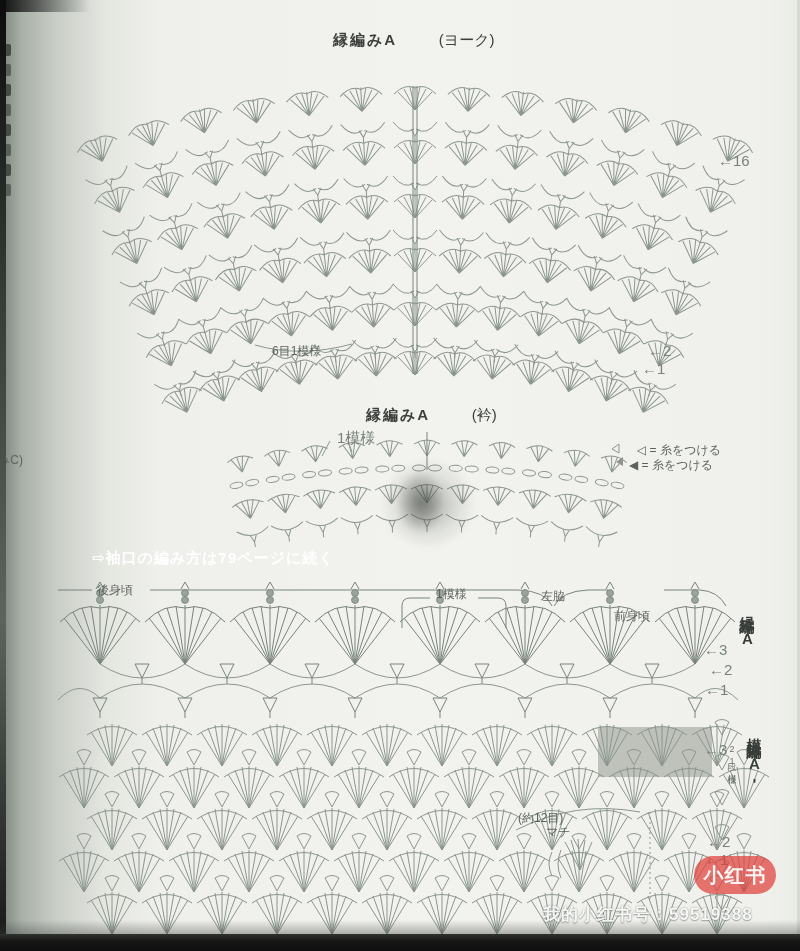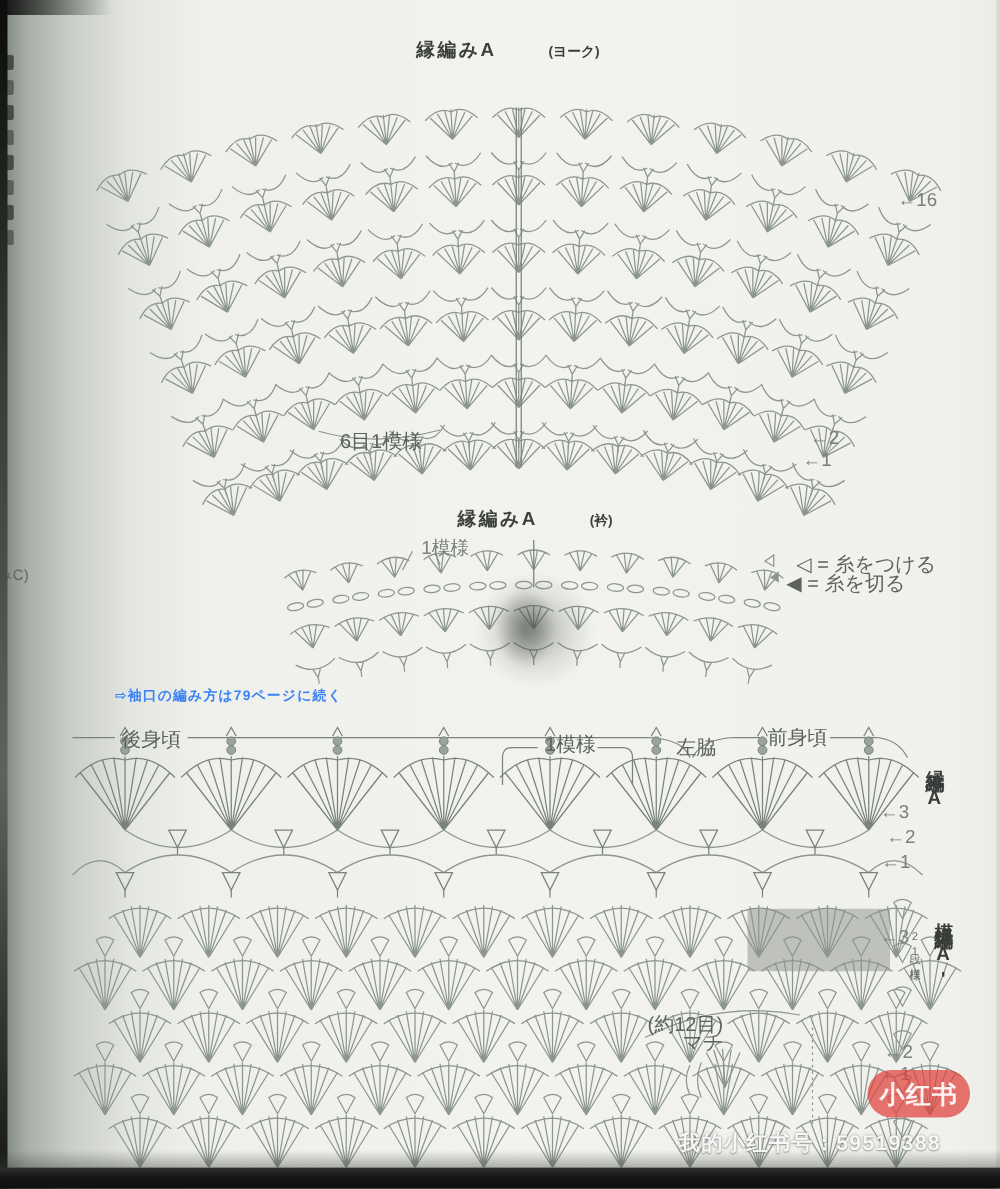--- a/index.html
+++ b/index.html
@@ -16,24 +16,24 @@
     background:linear-gradient(90deg,rgba(5,6,5,.9),rgba(5,6,5,0));}
   .leftedge{position:absolute;left:0;top:0;width:6px;height:100%;
     background:linear-gradient(180deg,#0b0c0b,#343a34 30%,#5d645d 65%,#161716);}
   .bottomband{position:absolute;left:0;bottom:0;width:100%;height:17px;
     background:linear-gradient(180deg,#30322f,#151614 45%,#0e0f0e);}
   .bottomshade{position:absolute;left:0;bottom:17px;width:100%;height:14px;
     background:linear-gradient(180deg,rgba(60,63,60,0),rgba(60,63,60,.38));}
   .rightedge{position:absolute;right:0;top:0;width:3px;height:100%;background:#d7dad3;}
   .txt{position:absolute;color:#474c49;white-space:nowrap;}
   .title{font-size:15px;font-weight:bold;letter-spacing:2px;color:#3c403d;}
-  .title .sub{font-size:11px;font-weight:bold;letter-spacing:0;padding-left:36px;}
-  .small{font-size:16px;color:#5c635e;}
+  .title .sub{font-size:15px;font-weight:normal;letter-spacing:0;padding-left:36px;}
+  .small{font-size:12px;color:#5c635e;}
   .tiny{font-size:15px;color:#78817b;}
-  .note{font-size:11px;font-weight:bold;color:#3b82f6;letter-spacing:1px;}
+  .note{font-size:15px;font-weight:bold;color:#ffffff;letter-spacing:1px;}
   .vert{writing-mode:vertical-rl;text-orientation:upright;font-weight:bold;
     font-size:15px;letter-spacing:3px;color:#383d3a;}
   .vertsmall{writing-mode:vertical-rl;text-orientation:upright;
     font-size:9px;letter-spacing:1px;color:#6c746e;}
   .spineblobs{position:absolute;left:-3px;top:44px;display:flex;flex-direction:column;gap:8px;}
   .spineblobs i{display:block;width:14px;height:12px;background:#454c46;border-radius:2px;}
   .spineblobs i:nth-child(even){opacity:.72;}
   .spinechar{position:absolute;left:-2px;top:452px;font-size:12px;color:#5f6761;}
   .smudge1{position:absolute;left:380px;top:458px;width:96px;height:92px;border-radius:50%;
     background:radial-gradient(closest-side,rgba(75,80,76,.42),rgba(75,80,76,.12) 62%,rgba(75,80,76,0));
@@ -297,28 +297,28 @@
 <div class="txt tiny" style="left:648px;top:342px;">←2</div>
 <div class="txt tiny" style="left:642px;top:360px;">←1</div>
 <div class="txt small" style="left:272px;top:343px;">6目1模様</div>
 
 <div class="txt title" style="left:366px;top:406px;">
   <span>縁編みA</span>
   <span class="sub">(衿)</span>
 </div>
 <div class="txt tiny" style="left:337px;top:429px;">1模様</div>
 <div class="txt small" style="left:637px;top:442px;">◁ = 糸をつける</div>
-<div class="txt small" style="left:629px;top:457px;">◀ = 糸を切る</div>
+<div class="txt small" style="left:629px;top:457px;">◀ = 糸をつける</div>
 
 <div class="txt note" style="left:92px;top:549px;">⇨袖口の編み方は79ページに続く</div>
 
 <div class="txt small" style="left:97px;top:582px;">後身頃</div>
 <div class="txt small" style="left:436px;top:586px;">1模様</div>
 <div class="txt small" style="left:541px;top:588px;">左脇</div>
-<div class="txt small" style="left:614px;top:580px;">前身頃</div>
+<div class="txt small" style="left:614px;top:608px;">前身頃</div>
 <div class="txt vert" style="left:737px;top:604px;">縁編みA</div>
 <div class="txt tiny" style="left:704px;top:641px;">←3</div>
 <div class="txt tiny" style="left:709px;top:661px;">←2</div>
 <div class="txt tiny" style="left:705px;top:681px;">←1</div>
 
 <div class="txt vert" style="left:744px;top:726px;">模様編みA'</div>
 <div class="txt vertsmall" style="left:725px;top:744px;">2段1模様</div>
 <div class="txt tiny" style="left:704px;top:741px;">←3</div>
 <div class="txt tiny" style="left:707px;top:833px;">←2</div>
 <div class="txt tiny" style="left:705px;top:851px;">←1</div>

